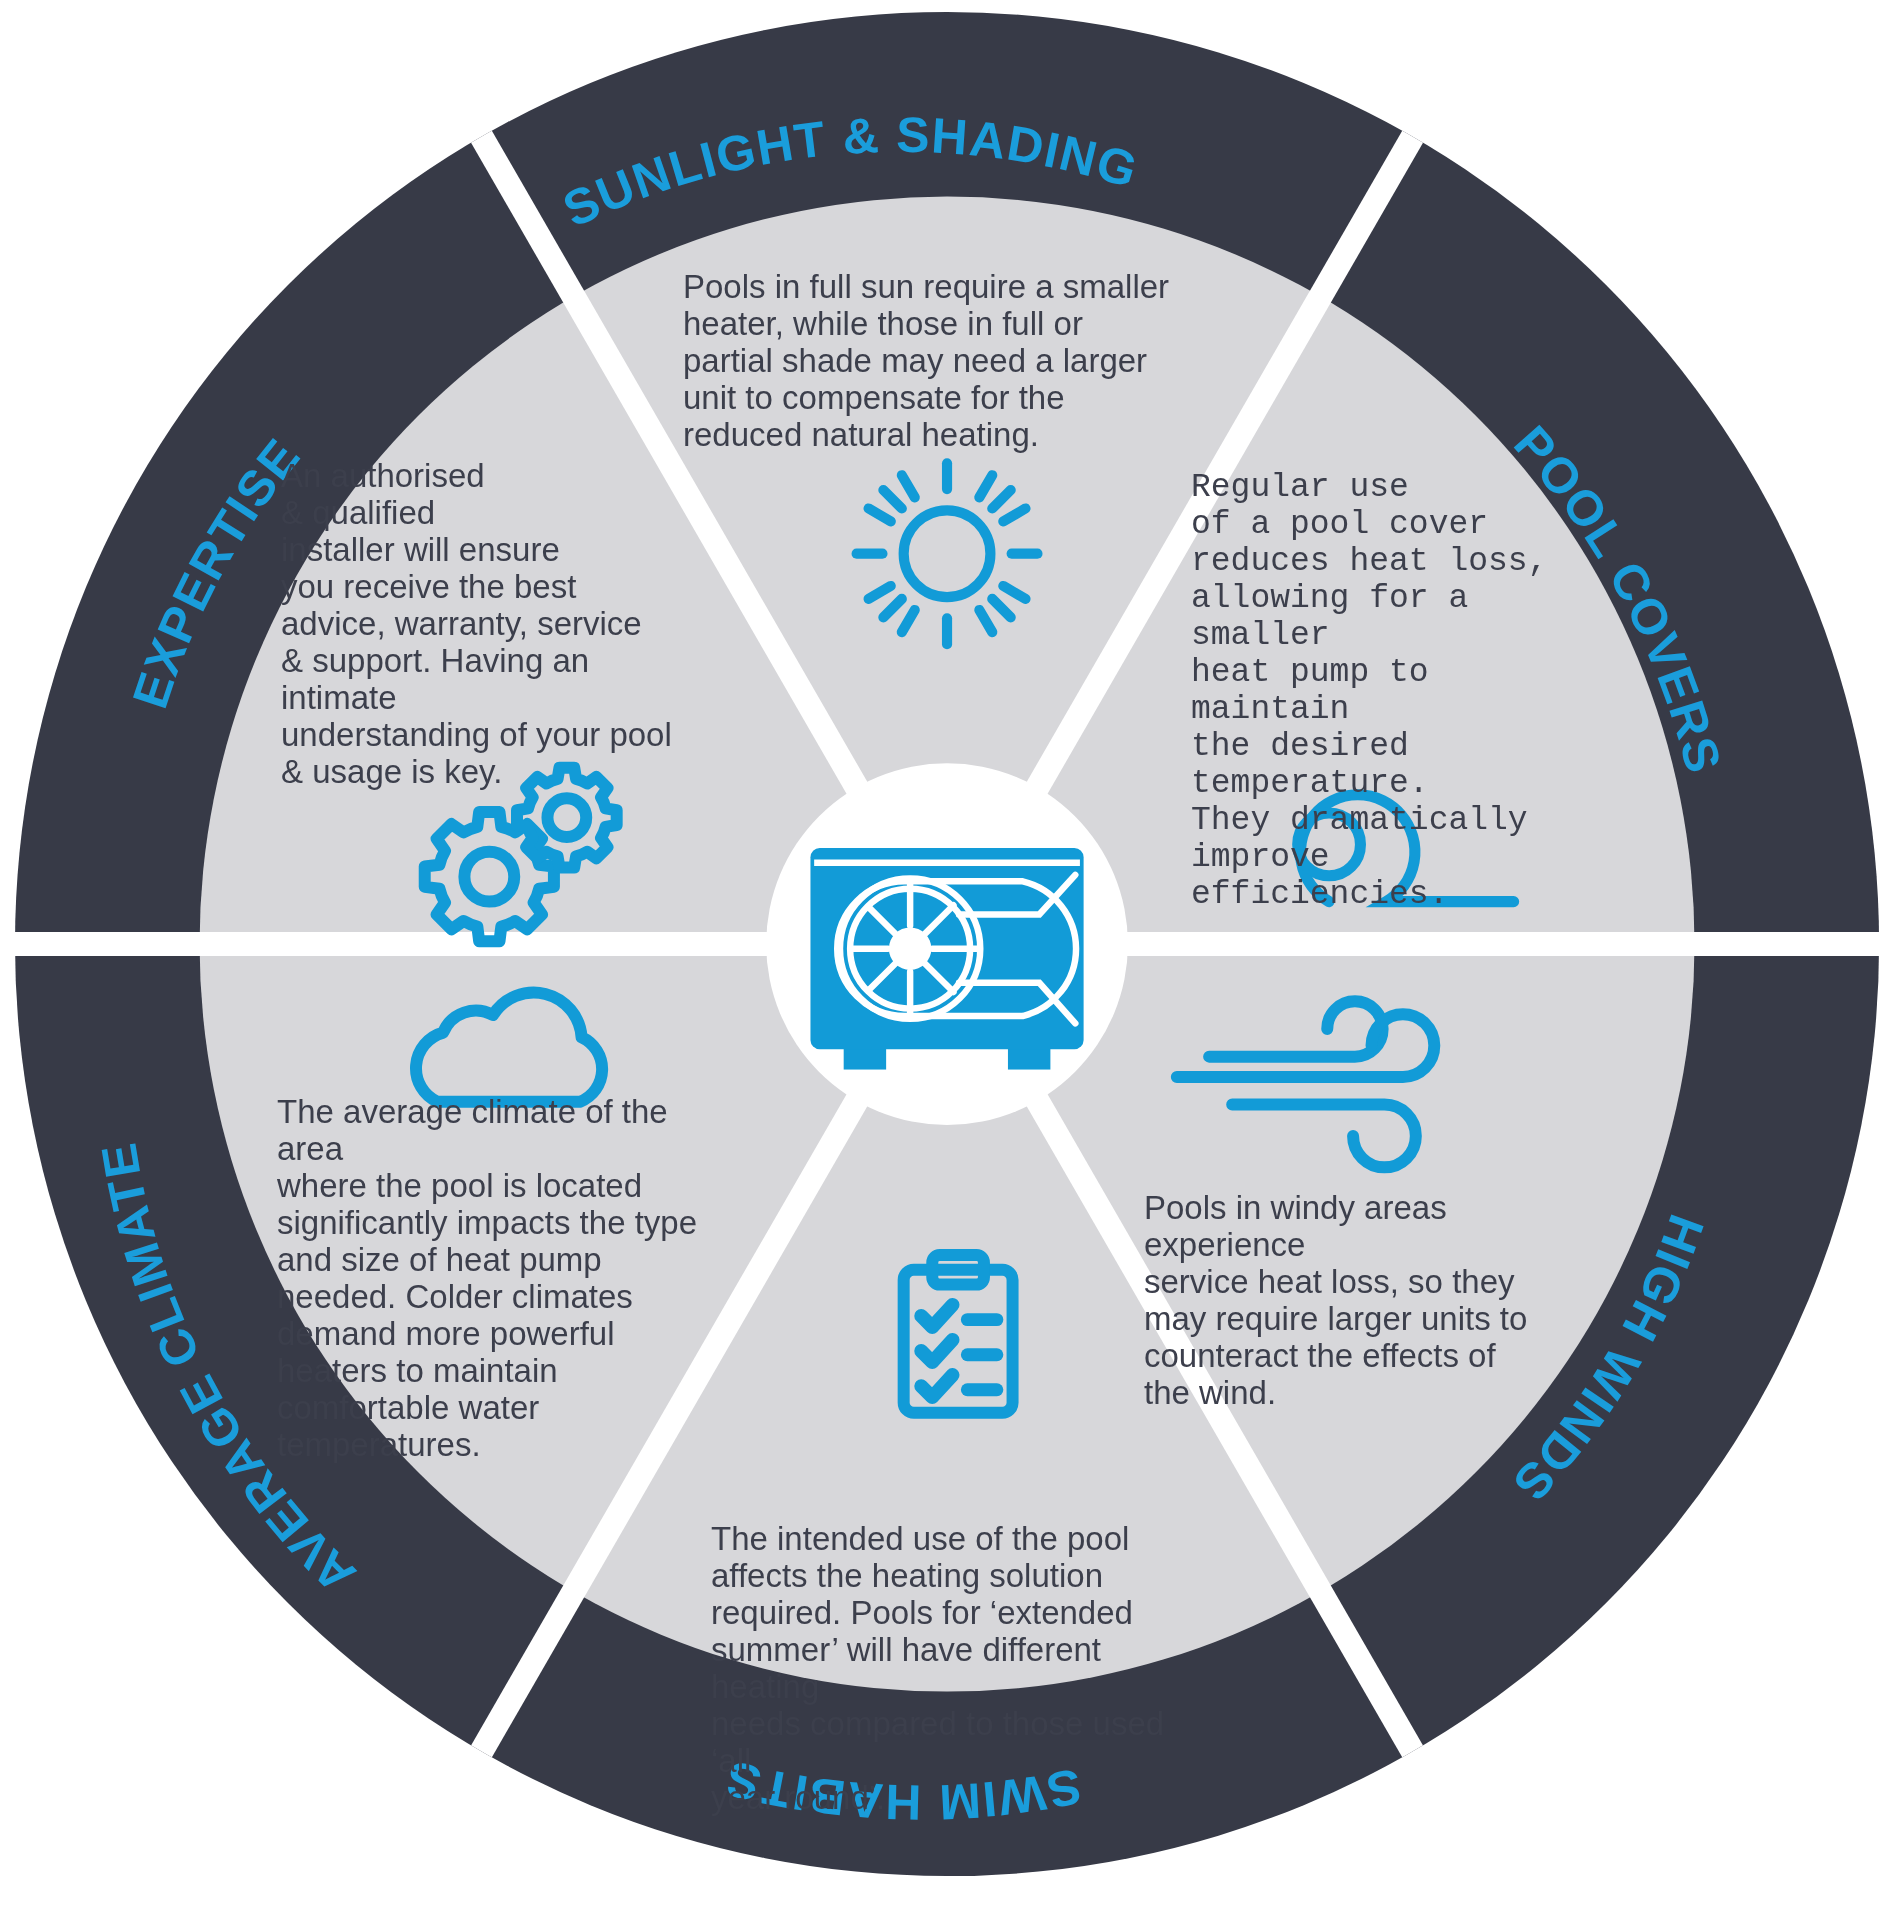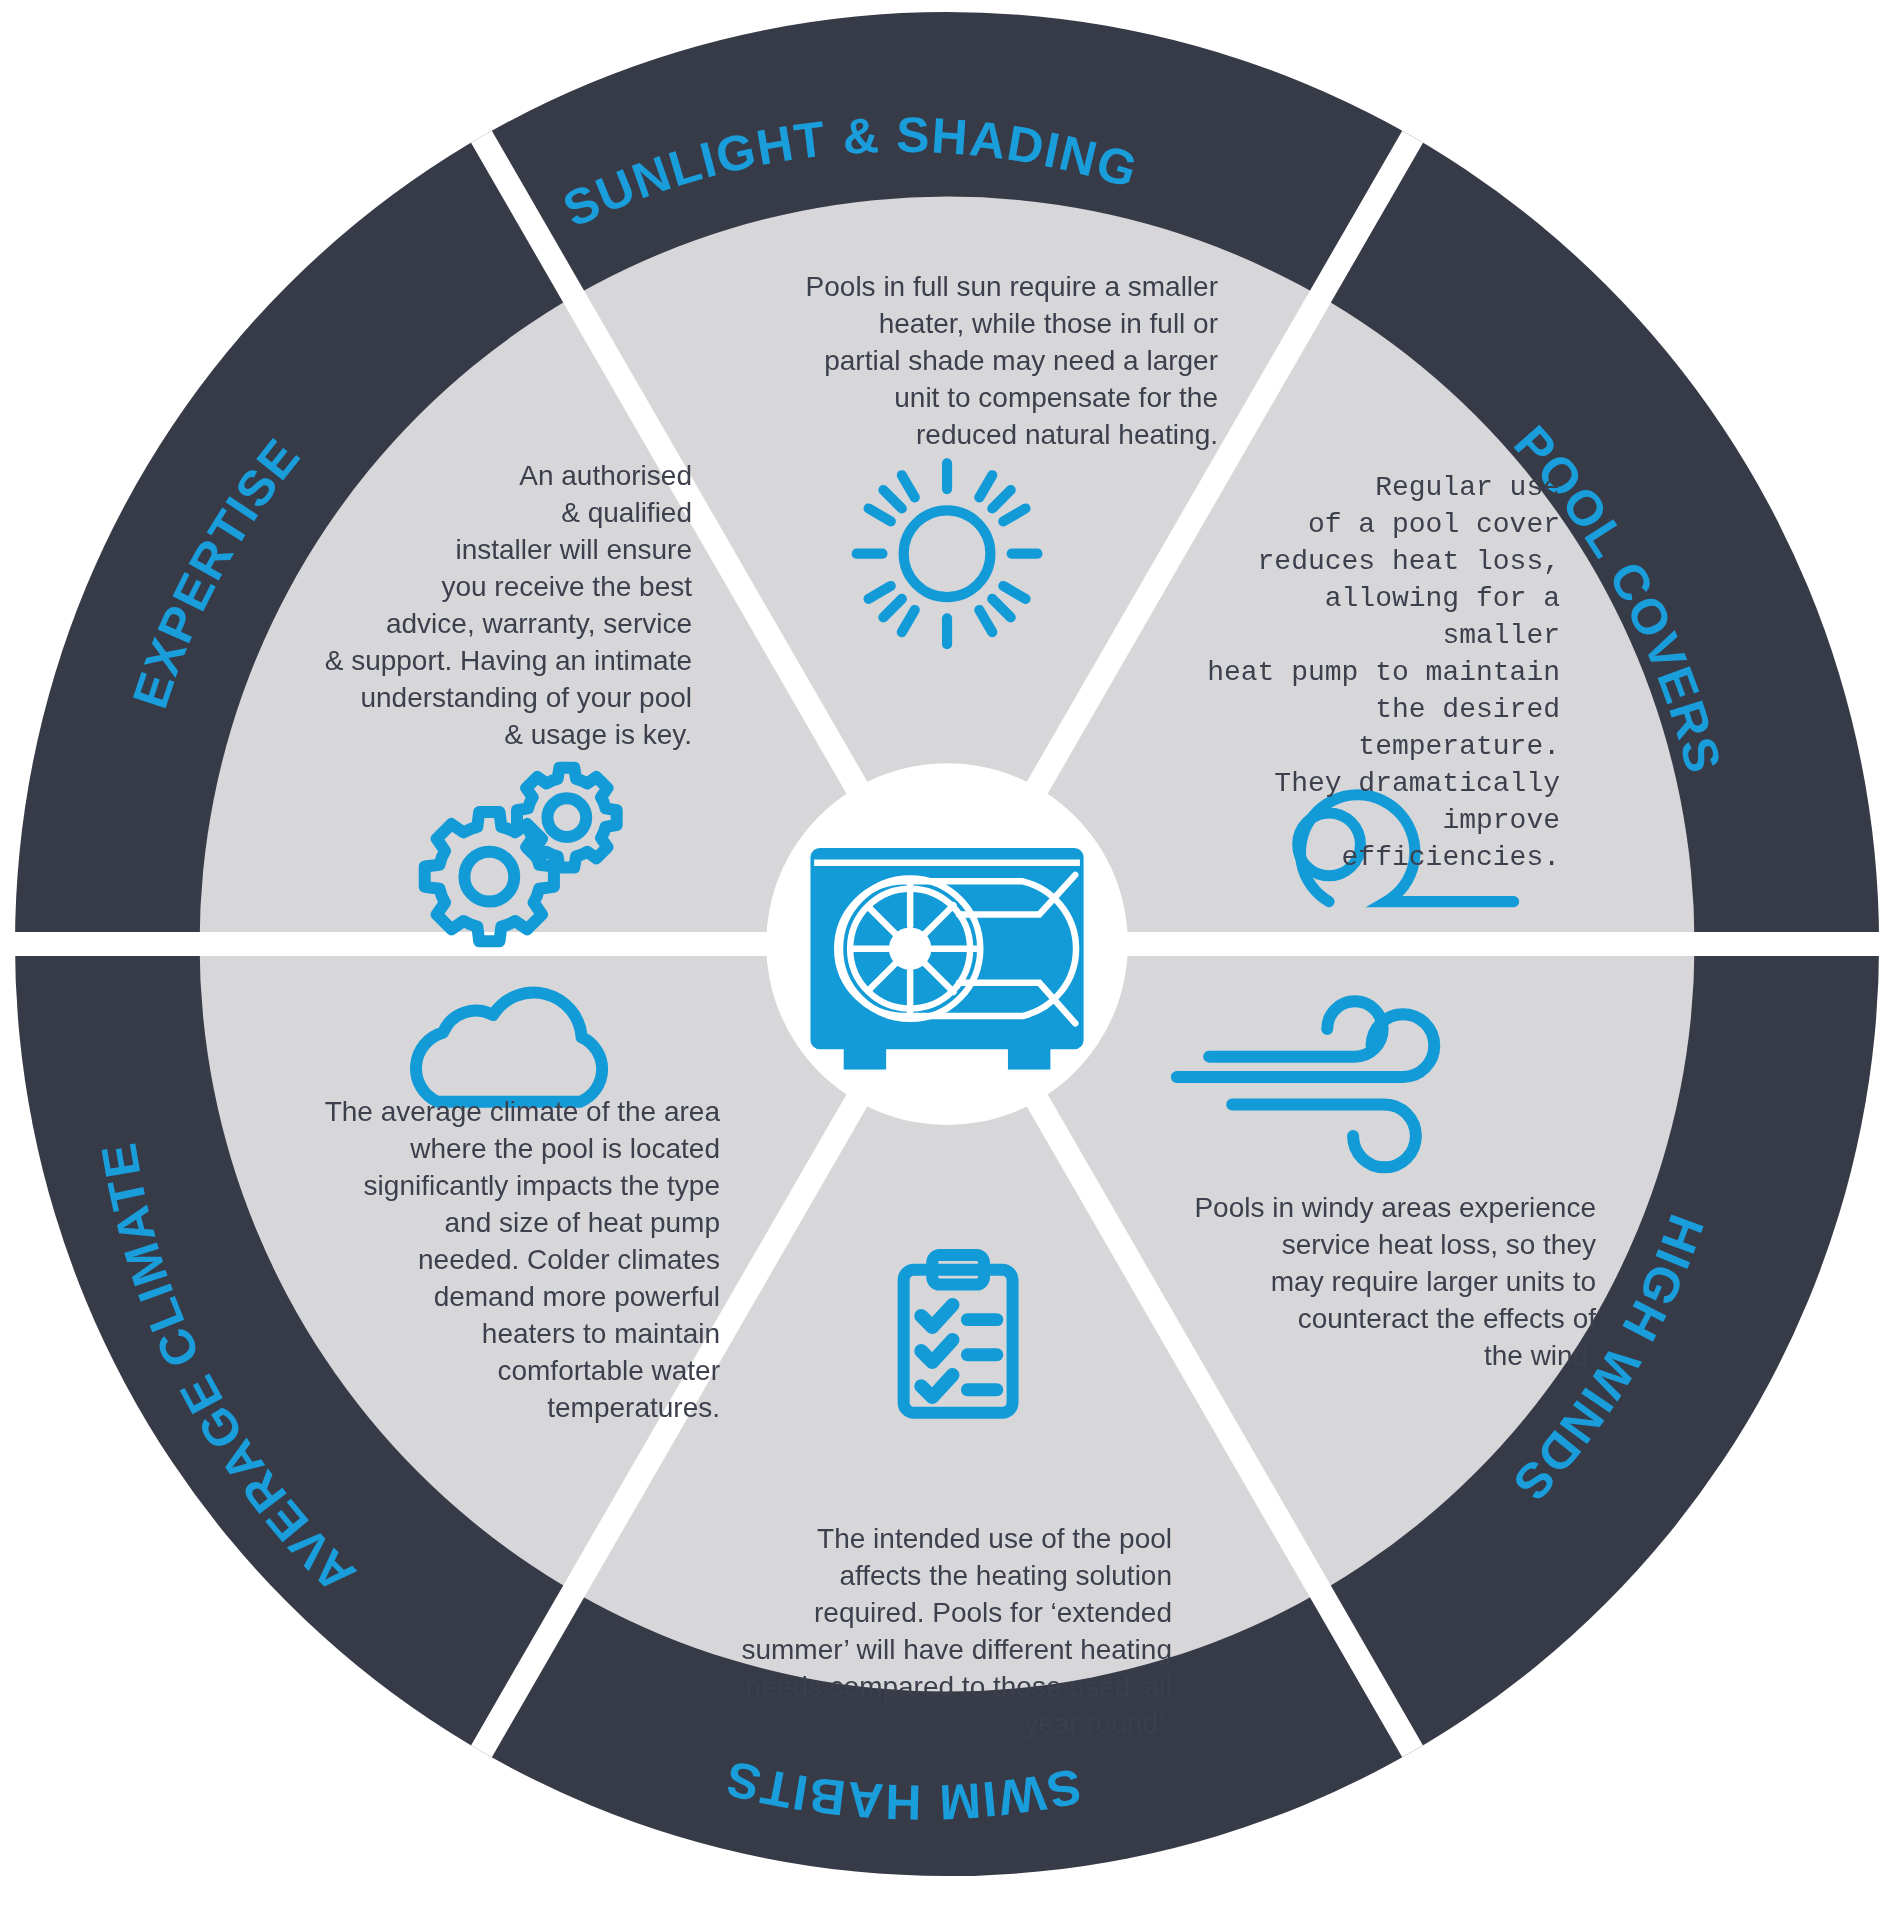--- a/index.html
+++ b/index.html
@@ -5,23 +5,23 @@
   html,body{margin:0;padding:0;background:#ffffff;}
   body{width:1895px;height:1925px;position:relative;overflow:hidden;
        font-family:"Liberation Sans",sans-serif;}
 
   #wheel{position:absolute;left:0;top:0;width:1895px;height:1925px;}
 
   
   .panel-text{
     position:absolute;
     color:#3c3f4c;
-    font-size:28px;
+    font-size:33px;
     line-height:37px;
-    text-align:right;
+    text-align:left;
     font-family:"Liberation Sans",sans-serif;
     white-space:pre-line;
   }
 
 </style>
 </head>
 <body>
 
 <svg id="wheel" viewBox="0 0 2053 2086">
   <defs>

